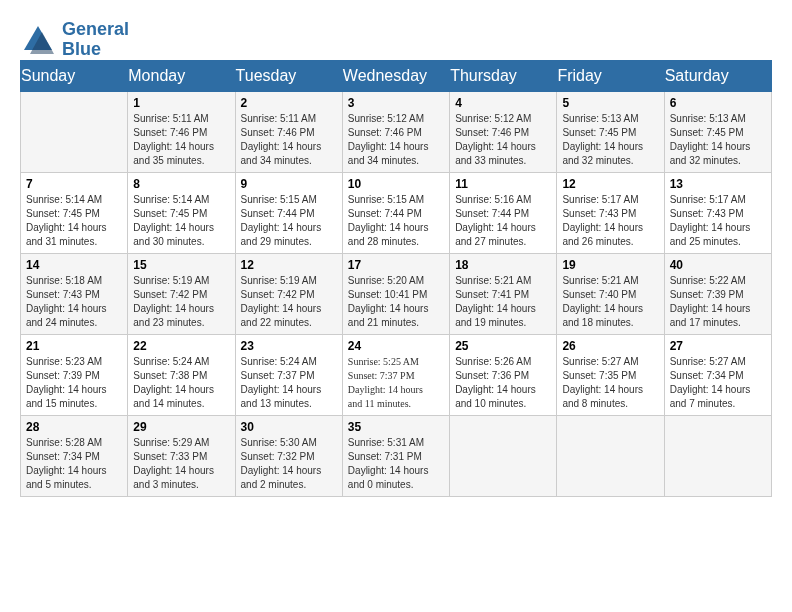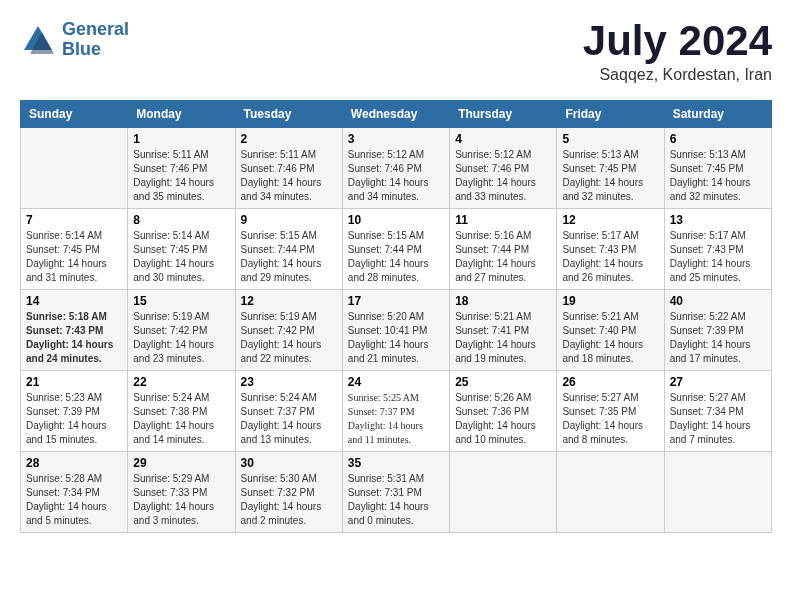--- a/index.html
+++ b/index.html
@@ -7,21 +7,20 @@
       font-family: Arial, sans-serif;
       background: #fff;
       width: 792px;
       min-height: 612px;
       padding: 20px;
     }
     .header-section {
       display: flex;
       justify-content: space-between;
       align-items: flex-start;
-      margin-bottom: 16px;
     }
     .logo {
       display: flex;
       align-items: center;
       gap: 6px;
     }
     .logo-text {
       font-size: 18px;
       font-weight: bold;
       color: #1a1a2e;
@@ -49,24 +48,24 @@
       margin-top: 4px;
     }
     table {
       width: 100%;
       border-collapse: collapse;
       font-size: 11px;
     }
     thead tr th {
       background-color: #2e6da4;
       color: #fff;
-      padding: 6px 8px;
+      padding: 6px 0;
       text-align: left;
-      font-size: 12px;
-      font-weight: bold;
+      font-size: 16px;
+      font-weight: normal;
       border: 1px solid #2e6da4;
     }
     tbody tr td {
       border: 1px solid #ccc;
       padding: 4px 5px;
       vertical-align: top;
       width: calc(100% / 7);
     }
     tbody tr:nth-child(odd) {
       background-color: #f5f5f5;
@@ -93,24 +92,20 @@
   <div class="logo">
     <svg class="logo-icon" viewBox="0 0 36 36">
       <polygon points="18,4 32,28 4,28" fill="#2e6da4"></polygon>
       <polygon points="22,10 34,32 10,32" fill="#1a3a5c" opacity="0.5"></polygon>
     </svg>
     <div class="logo-text">
       <div><span>General</span></div>
       <div><span style="color:#2e6da4">Blue</span></div>
     </div>
   </div>
-  <div class="title-section">
-    <div class="month-title">July 2024</div>
-    <div class="location-title">Saqqez, Kordestan, Iran</div>
-  </div>
 </div>
 
 <table>
   <thead>
     <tr>
     <th>Sunday</th>
         <th>Monday</th>
         <th>Tuesday</th>
         <th>Wednesday</th>
         <th>Thursday</th>
@@ -211,21 +206,21 @@
           <span class="day-number">13</span>
           <div class="day-info" style="white-space: pre-line;">Sunrise: 5:17 AM
 Sunset: 7:43 PM
 Daylight: 14 hours
 and 25 minutes.</div>
         </td>
       </tr>
       <tr>
         <td>
           <span class="day-number">14</span>
-          <div class="day-info" style="white-space: pre-line; font-weight: bold;">Sunrise: 5:18 AM
+          <div class="day-info" style="white-space: pre-line;">Sunrise: 5:18 AM
 Sunset: 7:43 PM
 Daylight: 14 hours
 and 24 minutes.</div>
         </td>
         <td>
           <span class="day-number">15</span>
           <div class="day-info" style="white-space: pre-line;">Sunrise: 5:19 AM
 Sunset: 7:42 PM
 Daylight: 14 hours
 and 23 minutes.</div>

